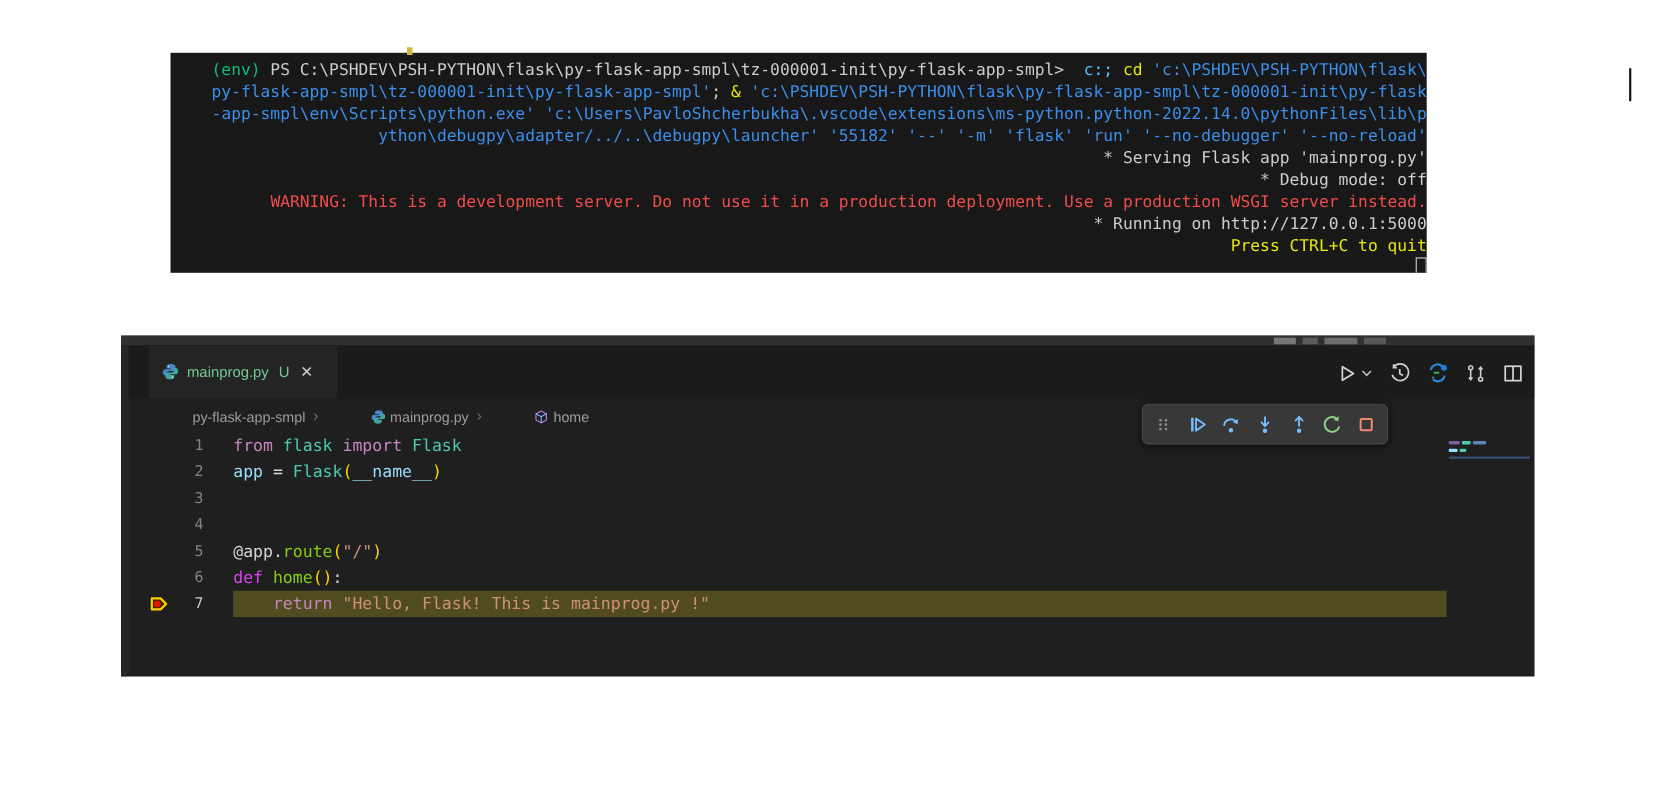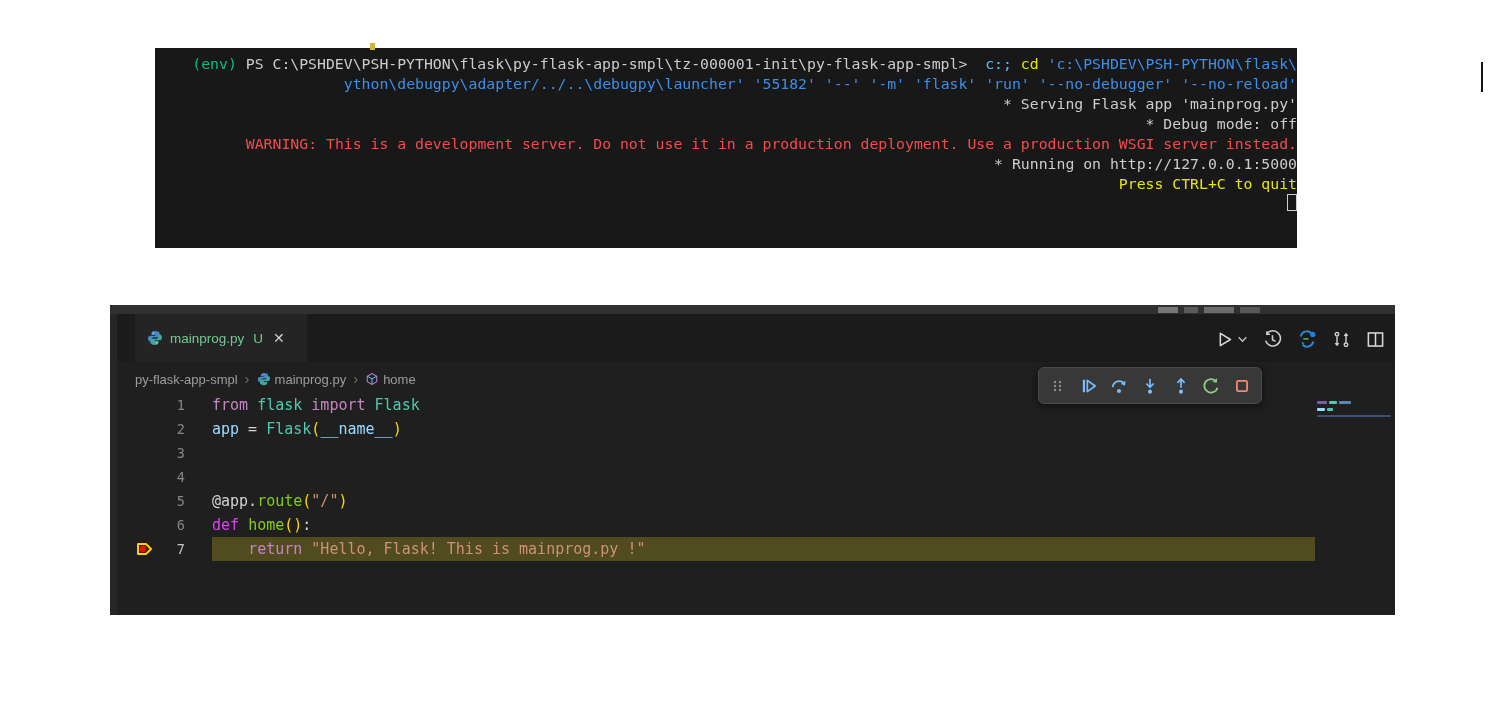--- a/index.html
+++ b/index.html
@@ -48,21 +48,21 @@
     position:absolute;right:10px;top:12px;height:26px;display:flex;
     align-items:center;gap:15px;
   }
   .ea-btn{display:flex;align-items:center;cursor:pointer;}
 
   .breadcrumbs{
     position:absolute;left:25px;top:62px;height:24px;display:flex;align-items:center;
     font-size:13px;color:#9d9d9d;gap:5px;
   }
   .breadcrumbs .sep{color:#6e6e6e;font-size:15px;margin:0 2px 2px 2px;}
-  .breadcrumbs .bc-item{display:flex;align-items:center;gap:4px;cursor:pointer;}
+  .breadcrumbs .bc-item{display:flex;align-items:center;gap:4px;cursor:pointer;margin-left:40px;}
 
   .code{
     position:absolute;left:7px;top:88px;right:0;
     font-family:"DejaVu Sans Mono","Liberation Mono",monospace;font-size:15px;
   }
   .crow{position:relative;height:24px;display:flex;align-items:center;}
   .lnum{
     width:68px;text-align:right;color:#858585;font-size:13.5px;flex:none;
     font-family:"DejaVu Sans Mono","Liberation Mono",monospace;
   }
@@ -85,20 +85,22 @@
 
   
   .minimap{position:absolute;left:1205px;top:88px;width:80px;height:120px;}
   .mm{position:absolute;height:3px;border-radius:1px;}
 </style>
 </head>
 <body>
 
 <div class="terminal">
   <div class="tline"><span class="c-g">(env)</span><span class="c-fg"> PS C:\PSHDEV\PSH-PYTHON\flask\py-flask-app-smpl\tz-000001-init\py-flask-app-smpl&gt;  </span><span class="c-bb">c:;</span><span class="c-fg"> </span><span class="c-y">cd</span><span class="c-b"> 'c:\PSHDEV\PSH-PYTHON\flask\</span></div>
+  <div class="tline"><span class="c-b">py-flask-app-smpl\tz-000001-init\py-flask-app-smpl'</span><span class="c-fg">; </span><span class="c-y">&amp;</span><span class="c-b"> 'c:\PSHDEV\PSH-PYTHON\flask\py-flask-app-smpl\tz-000001-init\py-flask</span></div>
+  <div class="tline"><span class="c-b">-app-smpl\env\Scripts\python.exe' 'c:\Users\PavloShcherbukha\.vscode\extensions\ms-python.python-2022.14.0\pythonFiles\lib\p</span></div>
   <div class="tline"><span class="c-b">ython\debugpy\adapter/../..\debugpy\launcher' '55182' '--' '-m' 'flask' 'run' '--no-debugger' '--no-reload'</span></div>
   <div class="tline"><span class="c-fg"> * Serving Flask app 'mainprog.py'</span></div>
   <div class="tline"><span class="c-fg"> * Debug mode: off</span></div>
   <div class="tline"><span class="c-r">WARNING: This is a development server. Do not use it in a production deployment. Use a production WSGI server instead.</span></div>
   <div class="tline"><span class="c-fg"> * Running on http://127.0.0.1:5000</span></div>
   <div class="tline"><span class="c-y">Press CTRL+C to quit</span></div>
   <div class="tline"><span class="term-cursor"></span></div>
 </div>
 <div class="tick-artifact"></div>
 <div class="caret-artifact"></div>

